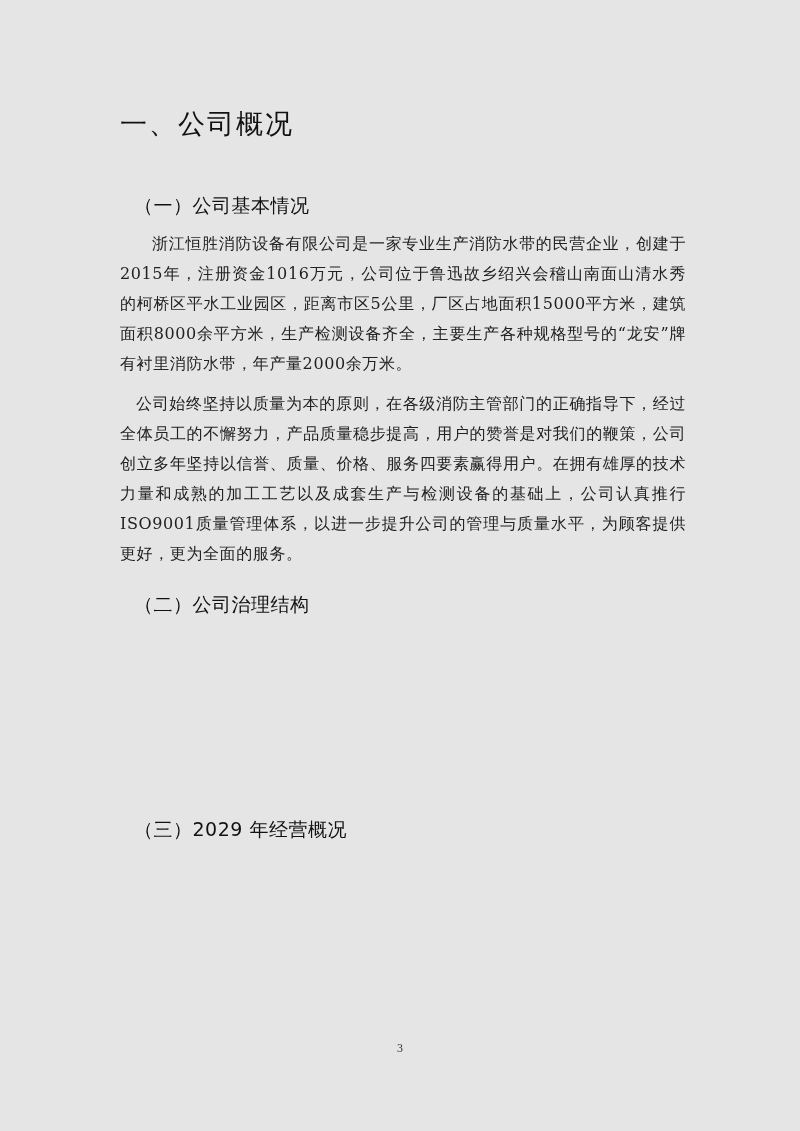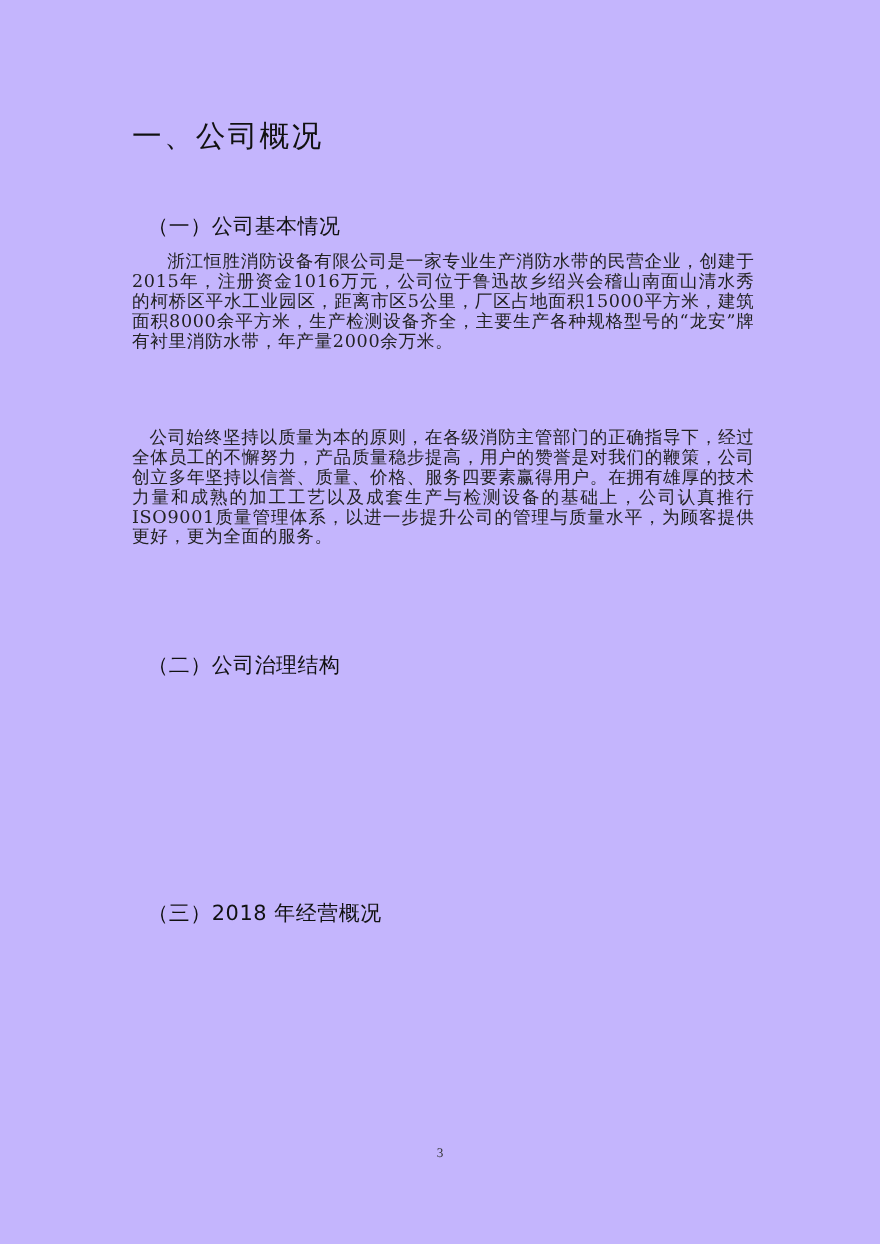--- a/index.html
+++ b/index.html
@@ -1,33 +1,33 @@
 <!DOCTYPE html>
 <html><head>
 <meta charset="utf-8">
 <style>
   html, body { margin: 0; padding: 0; background: #ffffff; }
   body { width: 800px; height: 1131px; position: relative; overflow: hidden; color: #1a1a1a; }
-  .page { position: absolute; left: 0; top: 0; width: 800px; height: 1131px; background: #c4b5fd; text-decoration: underline; }
+  .page { position: absolute; left: 0; top: 0; width: 800px; height: 1131px; background: #e5e5e5; text-decoration: underline; }
   .h1 {
     position: absolute; left: 120px; top: 106px;
     font-family: "DejaVu Serif", "Liberation Serif", serif;
     font-size: 27px; letter-spacing: 2px; color: #111;
     margin: 0; font-weight: normal;
   }
   .h2 {
     position: absolute; left: 118px;
     font-family: "DejaVu Sans", "Liberation Sans", sans-serif;
     font-size: 19px; color: #111; margin: 16px; font-weight: normal;
     letter-spacing: 0.5px;
   }
   .para {
     position: absolute; left: 120px; width: 566px;
     font-family: "DejaVu Serif", "Liberation Serif", serif;
-    font-size: 16px; line-height: 18px; color: #222;
+    font-size: 16px; line-height: 30px; color: #222;
     text-align: justify; text-align-last: left;
     margin: 0; letter-spacing: 0.6px;
   }
   .para.i1 { text-indent: 32px; }
   .para.i2 { text-indent: 16px; }
   .para.i3 { text-indent: 48px; }
   .page-number {
     position: absolute; left: 0; width: 800px; top: 1041px; text-align: center;
     font-family: "Liberation Serif", serif; font-size: 12px; color: #333;
   }
@@ -37,16 +37,16 @@
 
 <div class="page">
   <h1 class="h1">一、公司概况</h1>
 
   <h2 class="h2" style="top:177px;">（一）公司基本情况</h2>
   <p class="para i1" style="top:229px;">浙江恒胜消防设备有限公司是一家专业生产消防水带的民营企业，创建于2015年，注册资金1016万元，公司位于鲁迅故乡绍兴会稽山南面山清水秀的柯桥区平水工业园区，距离市区5公里，厂区占地面积15000平方米，建筑面积8000余平方米，生产检测设备齐全，主要生产各种规格型号的“龙安”牌有衬里消防水带，年产量2000余万米。</p>
   <p class="para i2" style="top:389px;">公司始终坚持以质量为本的原则，在各级消防主管部门的正确指导下，经过全体员工的不懈努力，产品质量稳步提高，用户的赞誉是对我们的鞭策，公司创立多年坚持以信誉、质量、价格、服务四要素赢得用户。在拥有雄厚的技术力量和成熟的加工工艺以及成套生产与检测设备的基础上，公司认真推行ISO9001质量管理体系，以进一步提升公司的管理与质量水平，为顾客提供更好，更为全面的服务。</p>
 
   <h2 class="h2" style="top:576px;">（二）公司治理结构</h2>
 
-  <h2 class="h2" style="top:801px;">（三）2018 年经营概况</h2>
+  <h2 class="h2" style="top:801px;">（三）2029 年经营概况</h2>
 
   <div class="page-number">3</div>
 </div>
 
 </body></html>

